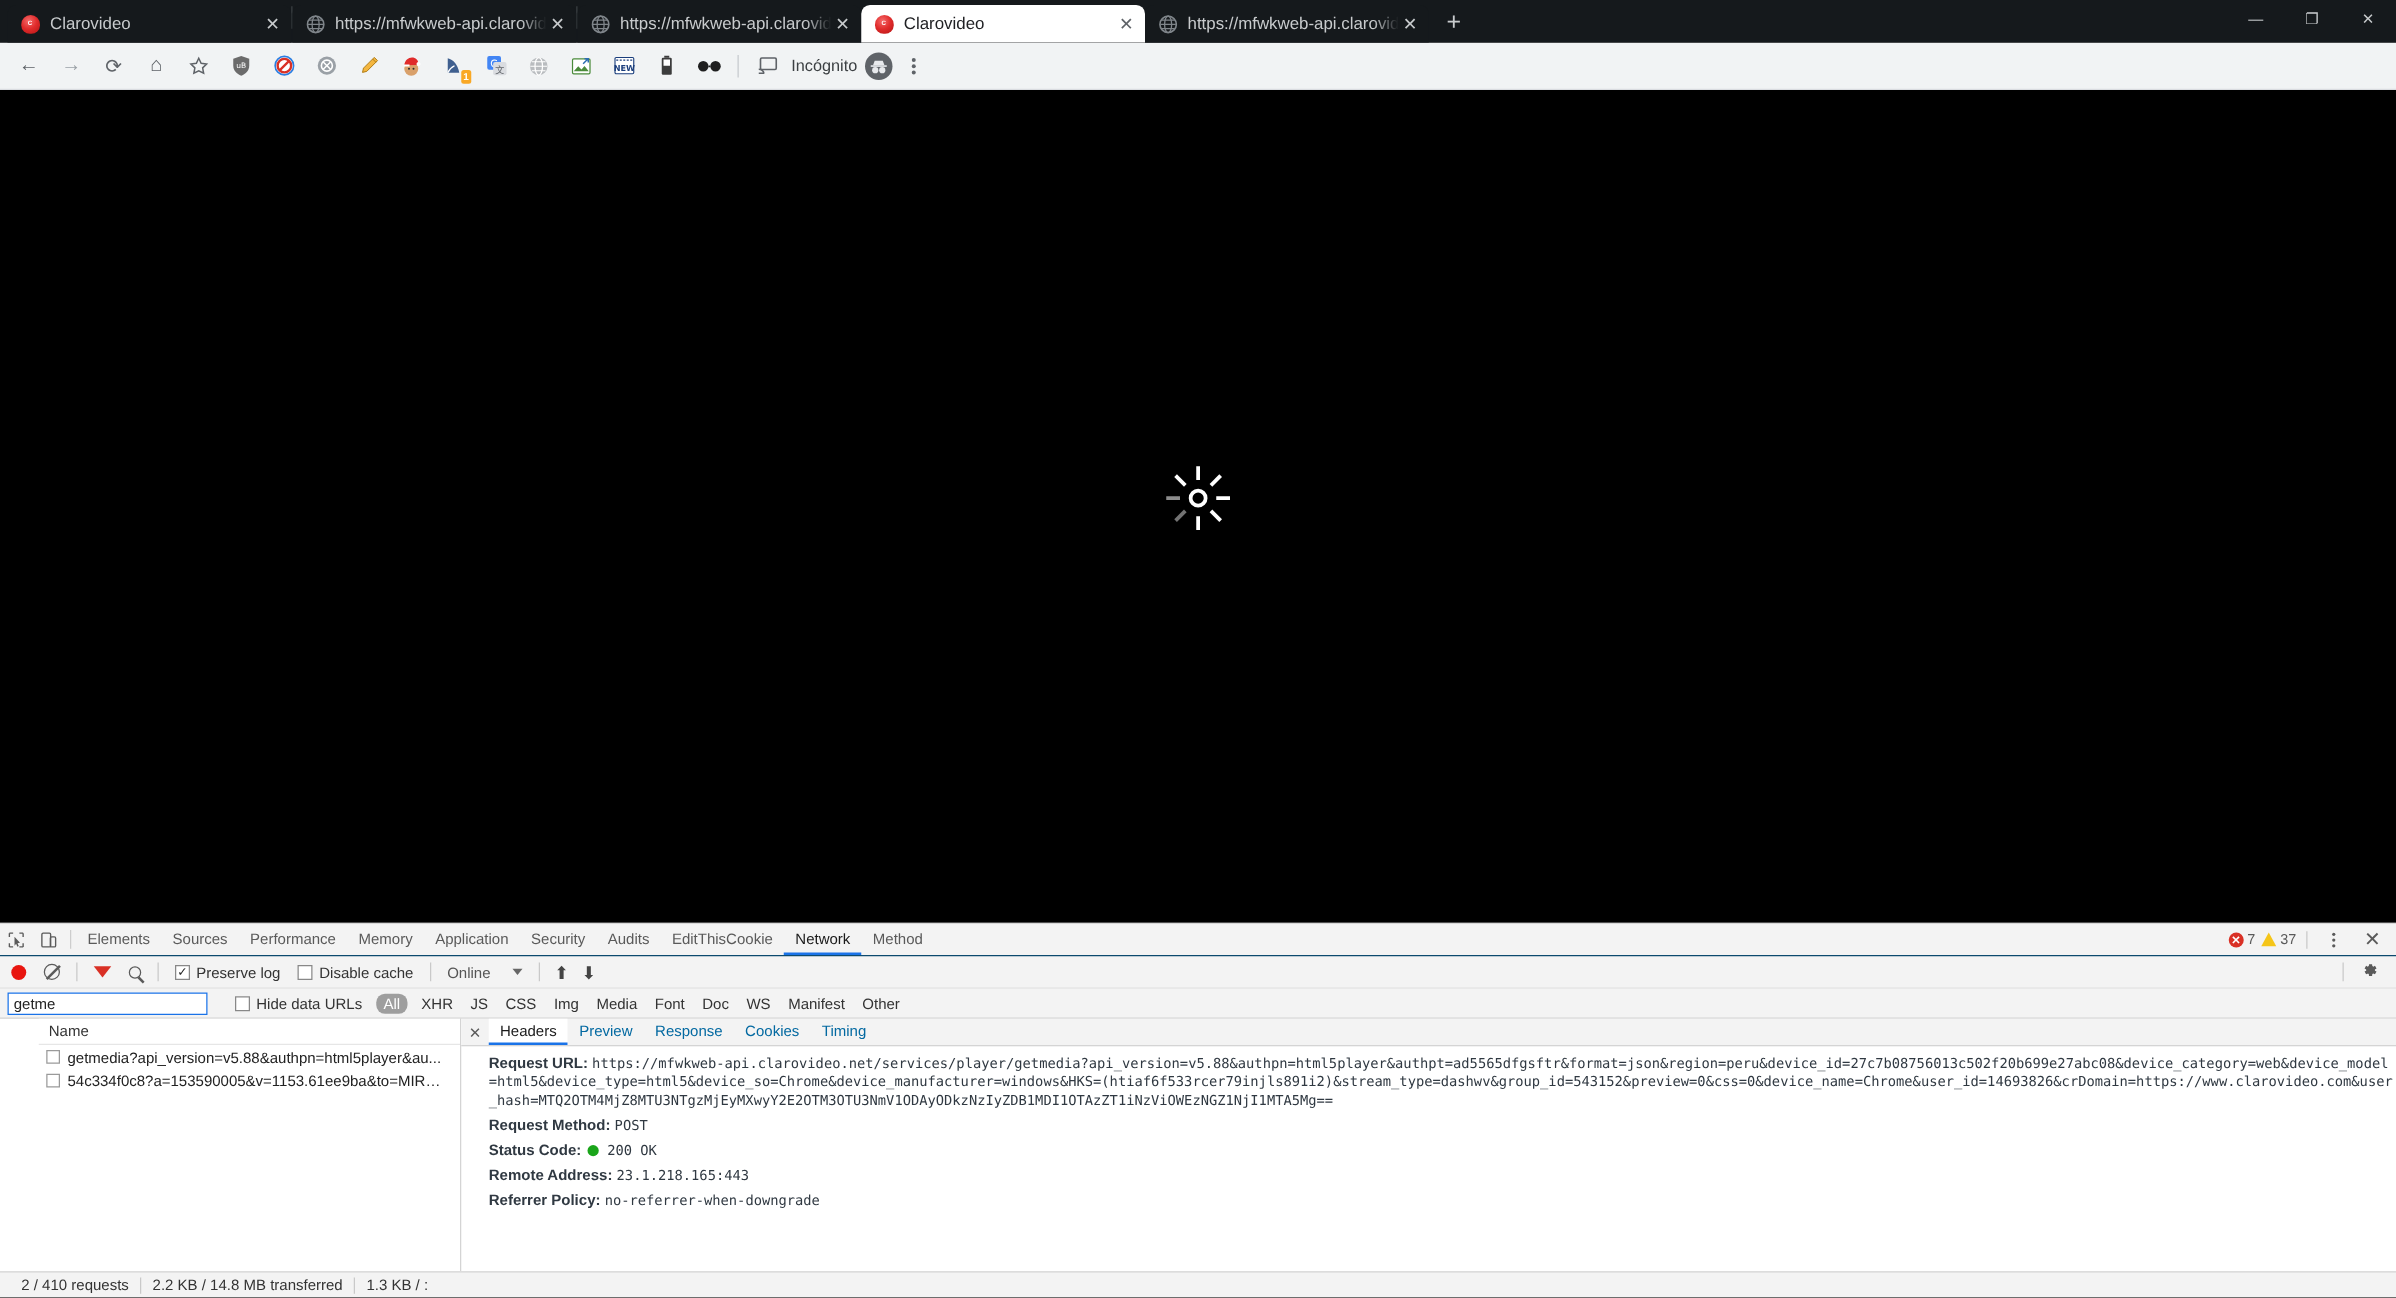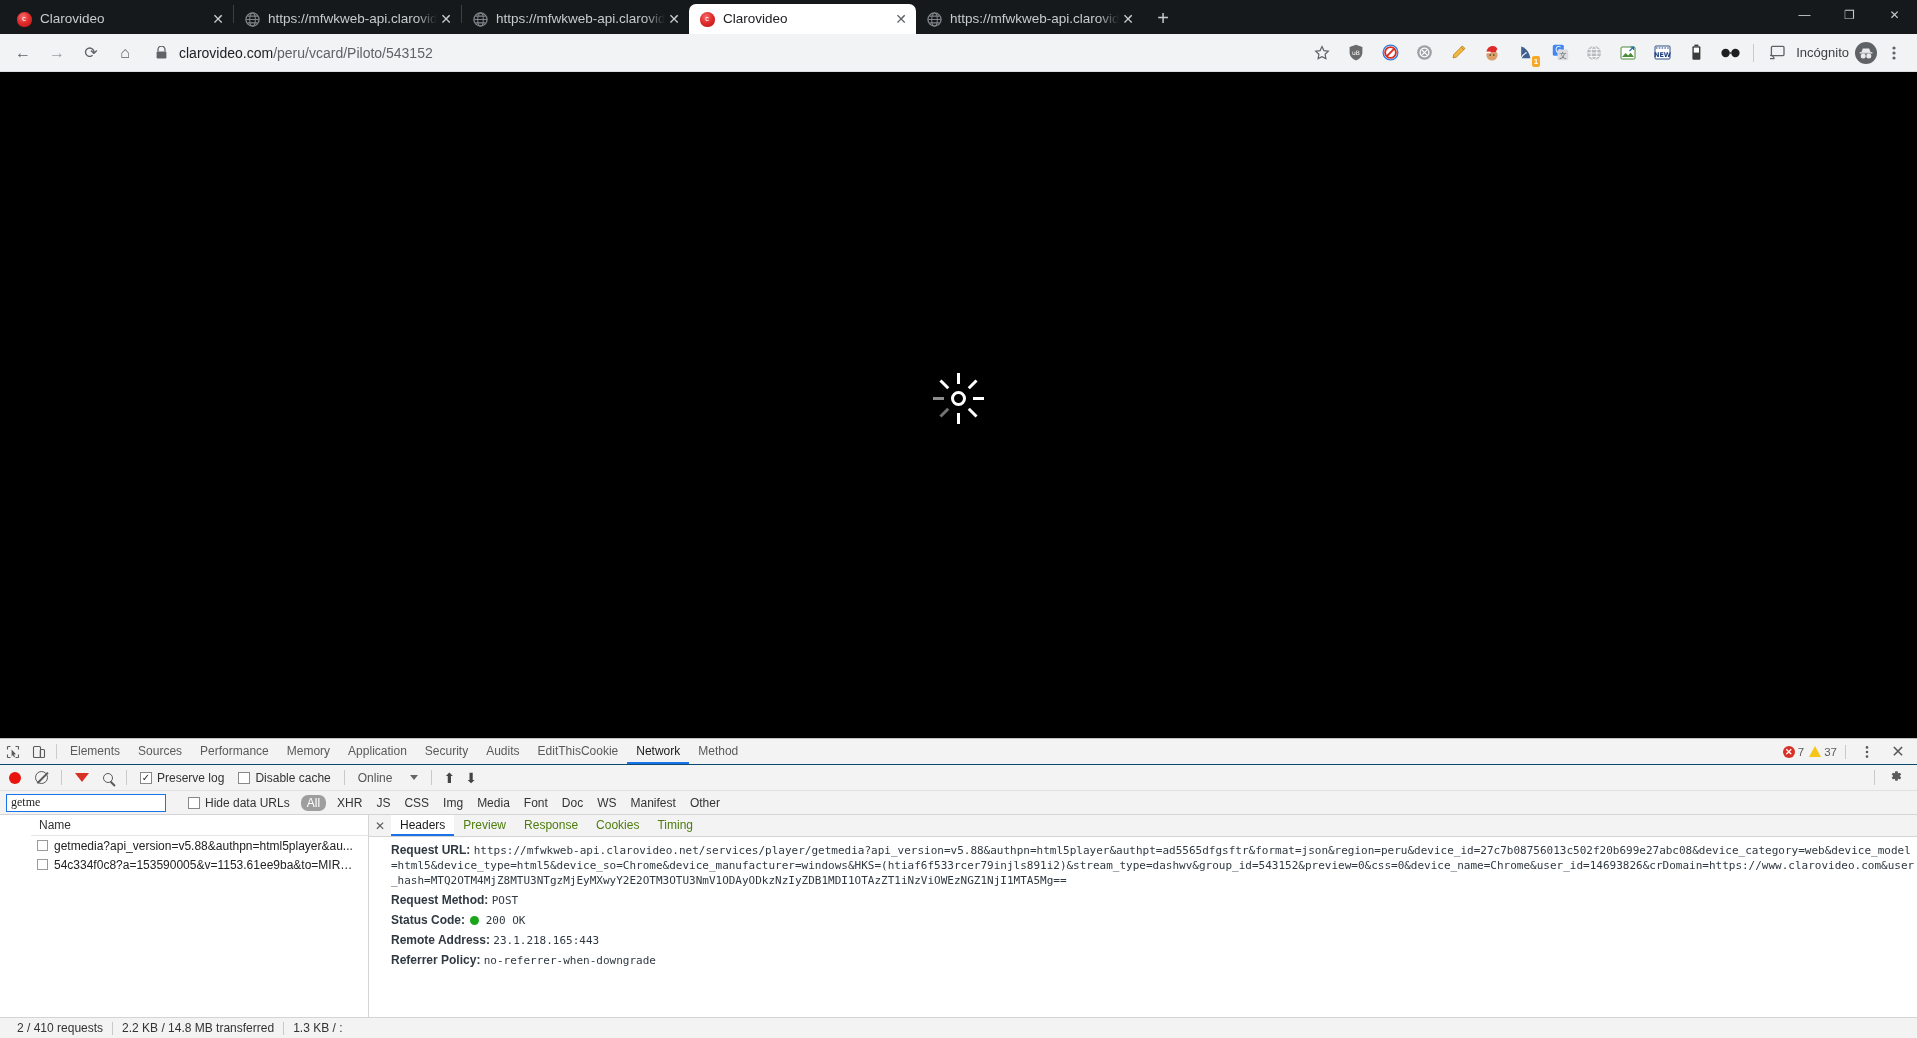--- a/index.html
+++ b/index.html
@@ -156,21 +156,21 @@
   .sel-online { display: flex; align-items: center; gap: 18px; color: #555; }
   .caret-dn { width: 0; height: 0; border-left: 4px solid transparent; border-right: 4px solid transparent; border-top: 5px solid #666; }
   .arrow-ic { font-size: 14px; color: #444; margin: 0 5px; }
 
   .dt-filterbar {
     height: 24px; flex: 0 0 24px; display: flex; align-items: center;
     padding: 0 6px; background: #f3f3f3; border-bottom: 1px solid #d4d4d4; font-size: 12px; color: #333;
   }
   .filter-input {
     width: 160px; height: 18px; border: 1px solid #1a73e8; background: #fff;
-    font-size: 12px; padding: 0 4px; color: #222; font-family: Liberation Serif, serif;
+    font-size: 12px; padding: 0 4px; color: #222; font-family: Liberation Sans, sans-serif;
     outline: none;
   }
   .type-all {
     background: #9e9e9e; color: #fff; border-radius: 7px; padding: 1px 6px; margin: 0 4px;
   }
   .type-chip { padding: 1px 5px; margin: 0 2px; color: #333; }
 
   .dt-body { flex: 1 1 auto; display: flex; min-height: 0; padding-left: 31px; }
   .req-pane { width: 338px; flex: 0 0 338px; border-right: 1px solid #d4d4d4; display: flex; flex-direction: column; }
   .req-head {
@@ -186,21 +186,21 @@
   .req-row .rname {
     white-space: nowrap; overflow: hidden; text-overflow: ellipsis; max-width: 300px;
   }
   .detail-pane { flex: 1 1 auto; display: flex; flex-direction: column; min-width: 0; }
   .detail-tabs {
     height: 22px; flex: 0 0 22px; display: flex; align-items: stretch;
     background: #f3f3f3; border-bottom: 1px solid #d4d4d4; font-size: 12px;
   }
   .dclose { width: 22px; display: flex; align-items: center; justify-content: center; color: #5a5a5a; font-size: 12px; }
   .dtab {
-    display: flex; align-items: center; padding: 0 9px; color: #4d7c0f; border-bottom: 2px solid transparent;
+    display: flex; align-items: center; padding: 0 9px; color: #0369a1; border-bottom: 2px solid transparent;
   }
   .dtab.active { color: #1a1a1a; border-bottom-color: #1a73e8; background: #fff; }
   .detail-body { flex: 1 1 auto; overflow: hidden; padding: 6px 0 0 8px; }
   .sect-title { font-size: 12px; font-weight: bold; color: #333; display: flex; align-items: center; gap: 4px; margin-bottom: 5px; }
   .tri-dn { width: 0; height: 0; border-left: 4px solid transparent; border-right: 4px solid transparent; border-top: 5px solid #5a5a5a; }
   .hrow { font-size: 12px; color: #303942; margin: 0 0 5px 14px; line-height: 15px; word-break: break-all; }
   .hname { font-weight: bold; color: #303942; }
   .hval { font-family: "DejaVu Sans Mono", monospace; font-size: 11px; color: #303942; }
   .green-dot { display: inline-block; width: 9px; height: 9px; border-radius: 50%; background: #1aa51a; margin: 0 3px -1px 2px; }
 
@@ -281,30 +281,20 @@
       <div>✕</div>
     </div>
   </div>
 
   <div class="navbar">
     <div class="navbtn">←</div>
     <div class="navbtn dim">→</div>
     <div class="navbtn">⟳</div>
     <div class="navbtn">⌂</div>
 
-    <div class="omnibox">
-      <span class="lock">
-        <svg width="11" height="13" viewBox="0 0 11 13">
-            <path d="M2 5.5V3.6a3.5 3.5 0 017 0v1.9" fill="none" stroke="#5f6368" stroke-width="1.3"></path>
-            <rect x="0.6" y="5.4" width="9.8" height="7" rx="1.2" fill="#5f6368"></rect>
-          </svg>
-      </span>
-      <span class="url-host">clarovideo.com</span>
-        <span class="url-path">/peru/vcard/Piloto/543152</span>
-    </div>
 
     <div class="toolbar-icons">
       <div class="ticon">
         <svg width="16" height="16" viewBox="0 0 16 16">
             <path d="M8 1.6l1.9 4 4.4.6-3.2 3.1.8 4.3L8 11.6 4.1 13.6l.8-4.3L1.7 6.2l4.4-.6z" fill="none" stroke="#5f6368" stroke-width="1.2"></path>
           </svg>
       </div>
       <div class="ticon">
         <svg width="16" height="17" viewBox="0 0 16 17">
             <path d="M8 .8l6.4 2.1v5.4c0 4-2.7 6.8-6.4 8.2-3.7-1.4-6.4-4.2-6.4-8.2V2.9z" fill="#6b6b6b"></path>

